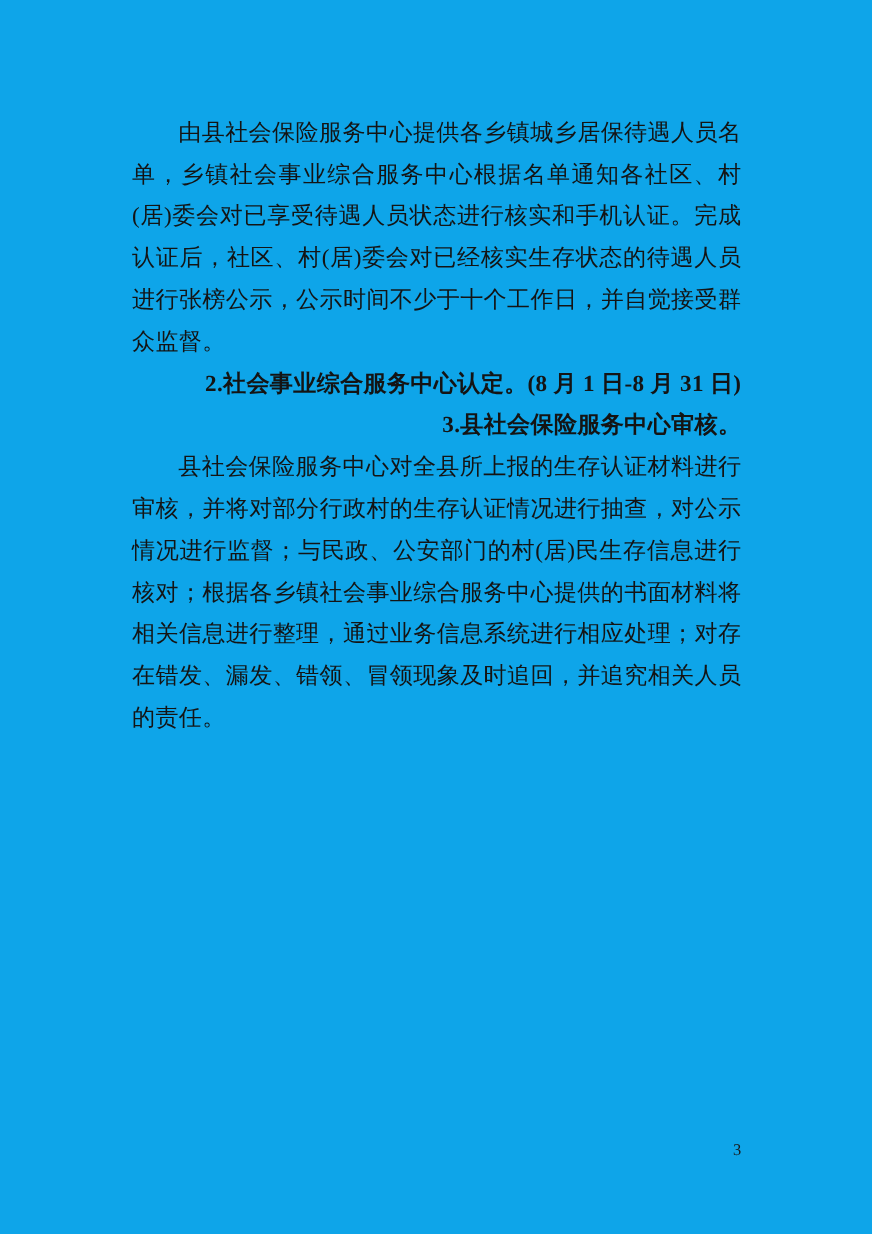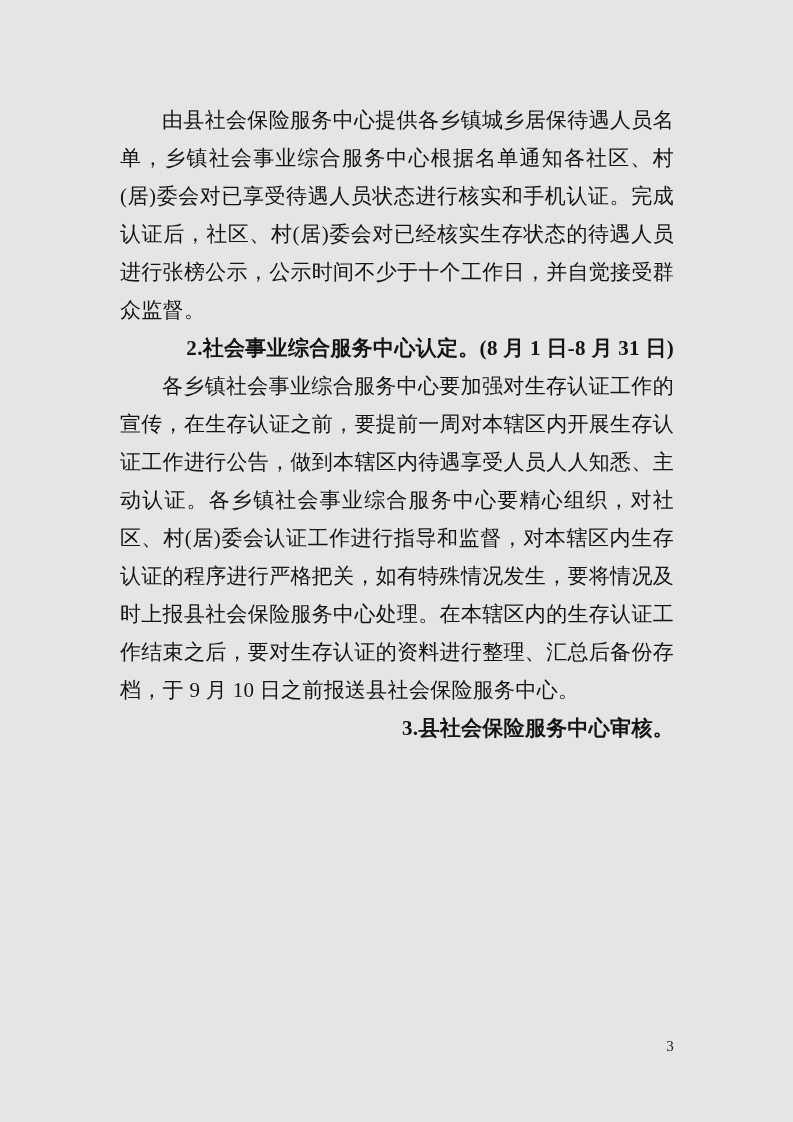--- a/index.html
+++ b/index.html
@@ -4,21 +4,21 @@
 <style>
   html, body {
     margin: 0;
     padding: 0;
     background: #ffffff;
   }
   .page {
     position: relative;
     width: 793px;
     height: 1122px;
-    background: #e5e5e5;
+    background: #0ea5e9;
     overflow: hidden;
     font-family: "Liberation Serif", "DejaVu Serif", serif;
     color: #141414;
   }
   .content {
     position: absolute;
     left: 120px;
     top: 101px;
     width: 554px;
   }
@@ -50,17 +50,17 @@
     font-family: "Liberation Serif", "DejaVu Serif", serif;
   }
 </style>
 </head>
 <body>
 
 <div class="page">
   <div class="content">
     <p class="body-para">由县社会保险服务中心提供各乡镇城乡居保待遇人员名单，乡镇社会事业综合服务中心根据名单通知各社区、村(居)委会对已享受待遇人员状态进行核实和手机认证。完成认证后，社区、村(居)委会对已经核实生存状态的待遇人员进行张榜公示，公示时间不少于十个工作日，并自觉接受群众监督。</p>
     <p class="heading-para">2.社会事业综合服务中心认定。(8 月 1 日-8 月 31 日)</p>
-    <p class="body-para">各乡镇社会事业综合服务中心要加强对生存认证工作的宣传，在生存认证之前，要提前一周对本辖区内开展生存认证工作进行公告，做到本辖区内待遇享受人员人人知悉、主动认证。各乡镇社会事业综合服务中心要精心组织，对社区、村(居)委会认证工作进行指导和监督，对本辖区内生存认证的程序进行严格把关，如有特殊情况发生，要将情况及时上报县社会保险服务中心处理。在本辖区内的生存认证工作结束之后，要对生存认证的资料进行整理、汇总后备份存档，于 9 月 10 日之前报送县社会保险服务中心。</p>
     <p class="heading-para">3.县社会保险服务中心审核。</p>
+    <p class="body-para">县社会保险服务中心对全县所上报的生存认证材料进行审核，并将对部分行政村的生存认证情况进行抽查，对公示情况进行监督；与民政、公安部门的村(居)民生存信息进行核对；根据各乡镇社会事业综合服务中心提供的书面材料将相关信息进行整理，通过业务信息系统进行相应处理；对存在错发、漏发、错领、冒领现象及时追回，并追究相关人员的责任。</p>
   </div>
   <div class="page-number">3</div>
 </div>
 
 </body></html>

